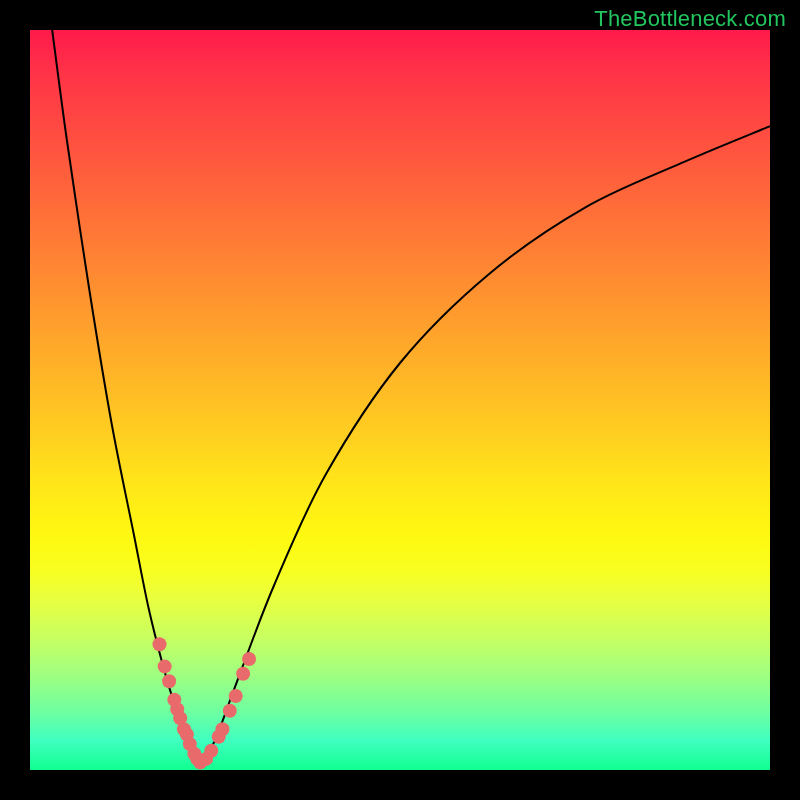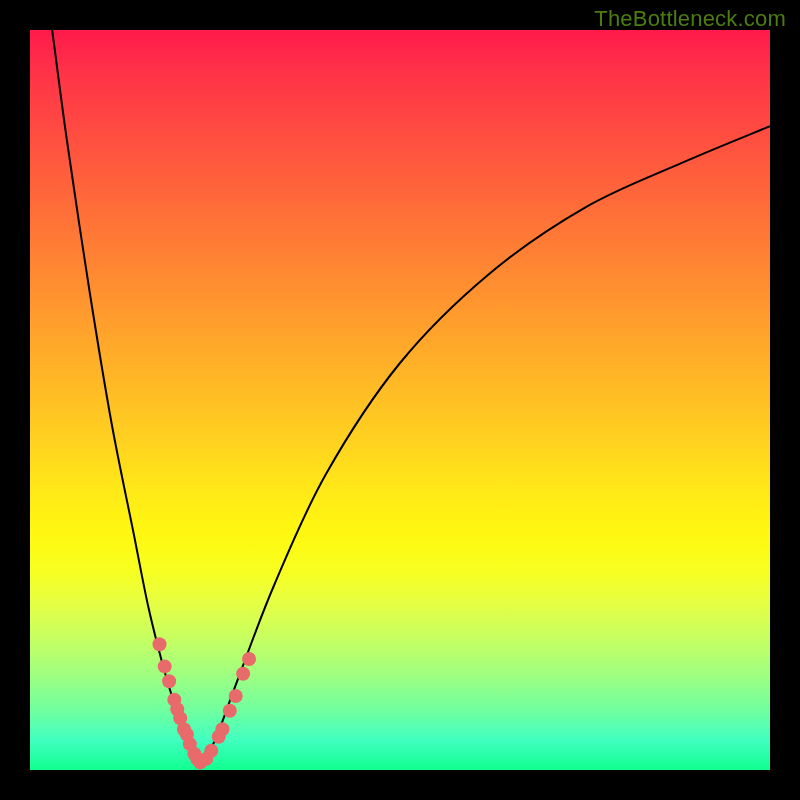--- a/index.html
+++ b/index.html
@@ -33,21 +33,21 @@
       #a0ff80 87%,
       #70ffa0 92%,
       #40ffc0 96%,
       #10ff90 100%
     );
   }
   .watermark {
     position: absolute;
     top: 6px;
     right: 14px;
-    color: #4d7c0f;
+    color: #22c55e;
     font-size: 22px;
     font-weight: 500;
     z-index: 5;
     letter-spacing: 0.2px;
   }
   svg.curves {
     position: absolute;
     left: 0;
     top: 0;
     width: 740px;

